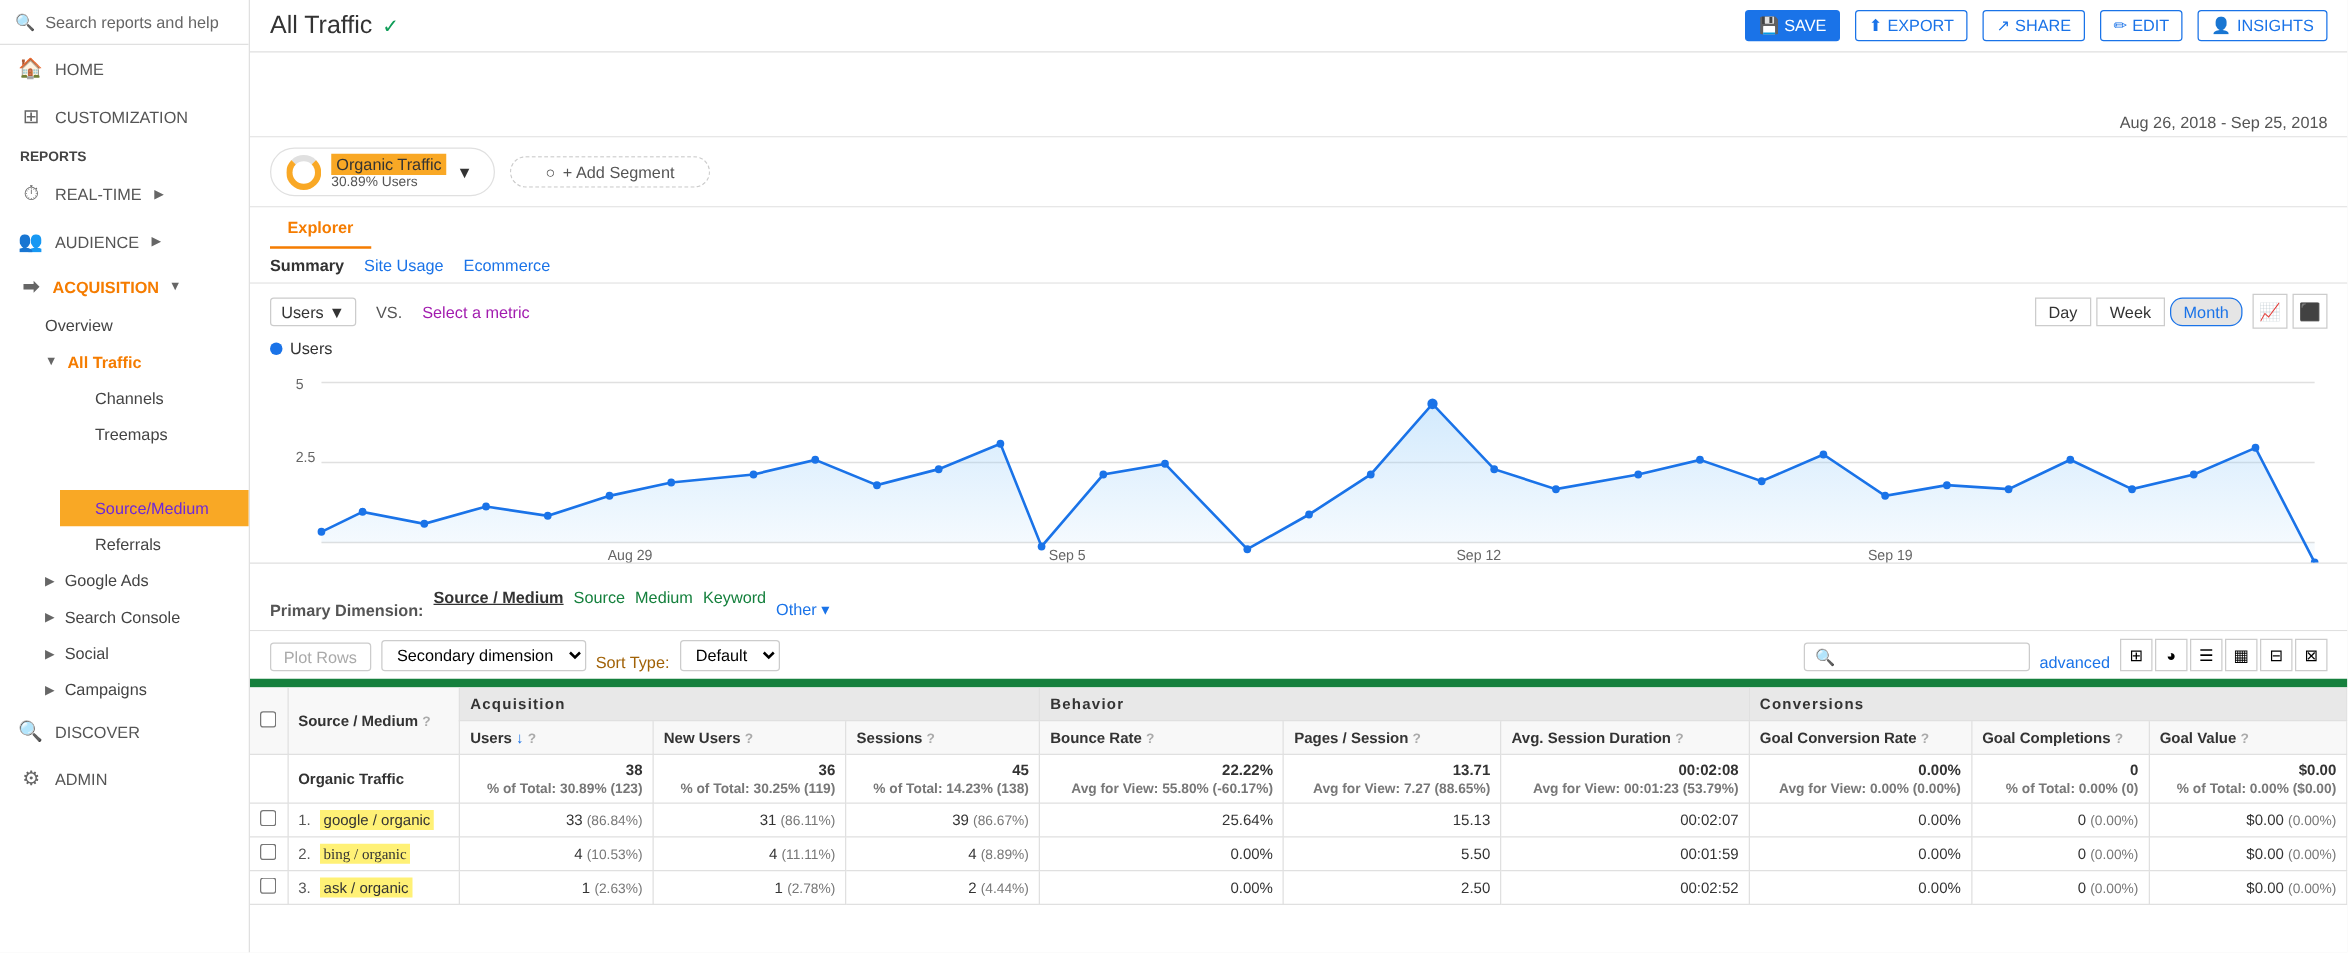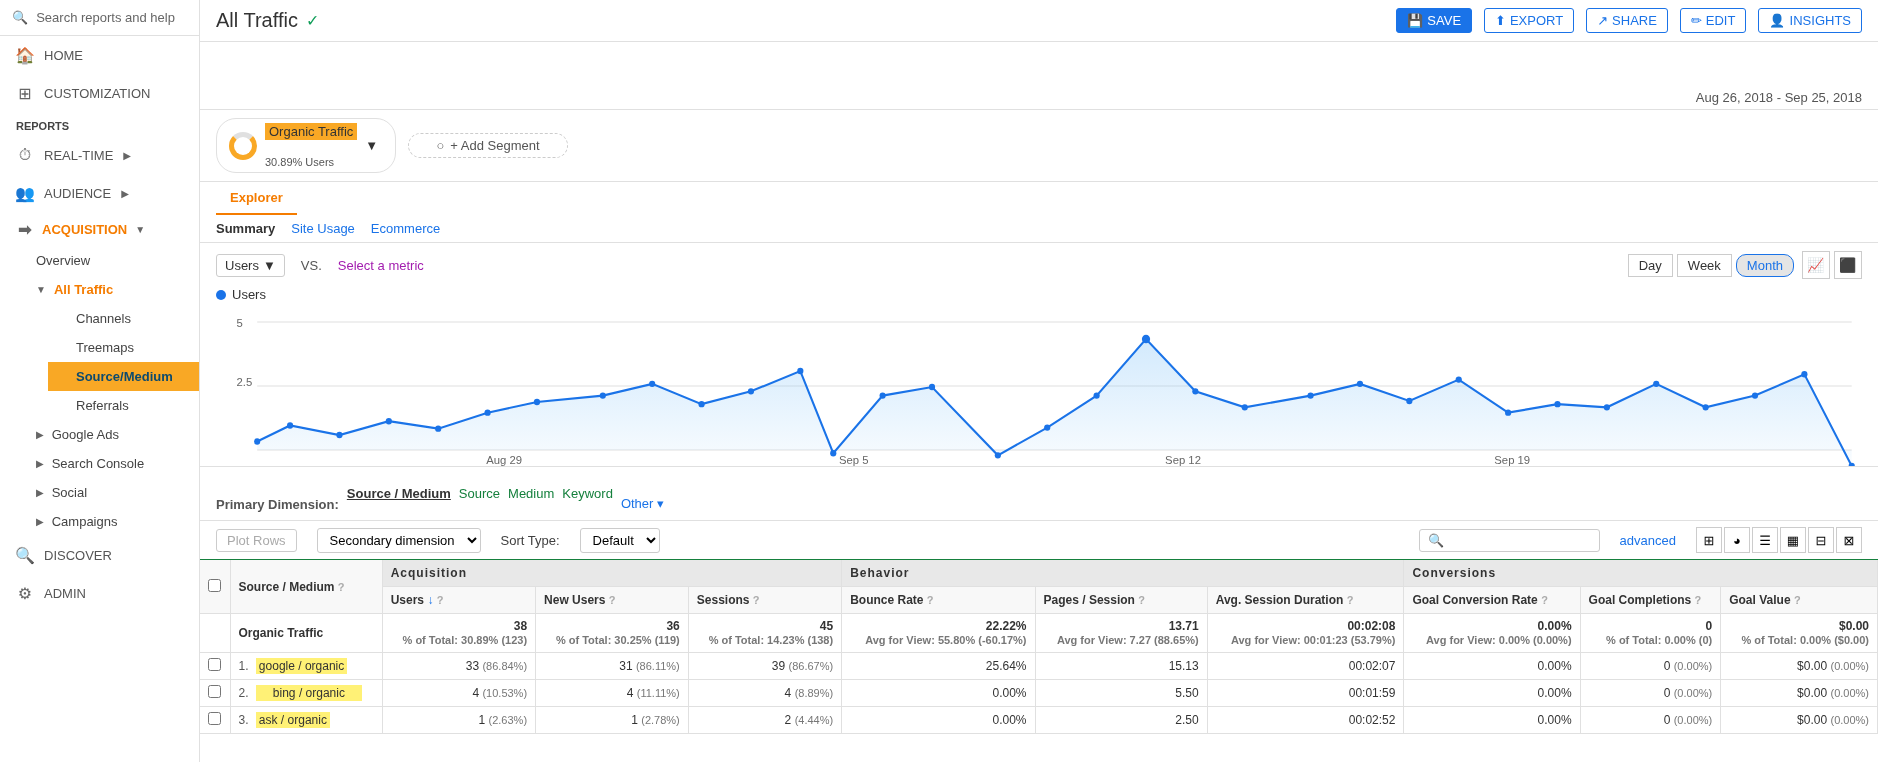--- a/index.html
+++ b/index.html
@@ -5,21 +5,21 @@
     * { box-sizing: border-box; margin: 0; padding: 0; }
     body { font-family: Arial, sans-serif; font-size: 13px; color: #333; display: flex; height: 762px; overflow: hidden; background: #f5f5f5; }
 
     
     .sidebar { width: 200px; min-width: 200px; background: #fff; border-right: 1px solid #e0e0e0; display: flex; flex-direction: column; height: 100%; overflow-y: auto; }
     .sidebar-search { padding: 10px 12px; border-bottom: 1px solid #e0e0e0; display: flex; align-items: center; gap: 8px; color: #666; font-size: 13px; cursor: pointer; }
     .sidebar-nav-item { display: flex; align-items: center; gap: 10px; padding: 10px 16px; font-size: 13px; color: #555; cursor: pointer; }
     .sidebar-section-label { padding: 8px 16px 4px; font-size: 11px; font-weight: bold; color: #444; text-transform: uppercase; }
     .sidebar-sub-item { padding: 7px 16px 7px 28px; font-size: 13px; color: #444; cursor: pointer; display: flex; align-items: center; gap: 8px; }
     .sidebar-sub-item.active { color: #f57c00; font-weight: bold; }
-    .sidebar-sub-item.highlighted { background: #f9a825; color: #0c4a6e; font-weight: bold; }
+    .sidebar-sub-item.highlighted { background: #f9a825; color: #6d28d9; font-weight: normal; margin-top: 30px; }
     .sidebar-parent { display: flex; align-items: center; gap: 8px; padding: 8px 16px; font-size: 13px; color: #444; cursor: pointer; font-weight: bold; }
     .sidebar-parent.active { color: #f57c00; }
     .sidebar-sub-group { padding-left: 8px; }
     .icon-placeholder { width: 18px; height: 18px; display: flex; align-items: center; justify-content: center; color: #666; font-size: 16px; }
     .chevron { font-size: 10px; color: #666; }
 
     
     .main { flex: 1; display: flex; flex-direction: column; overflow: hidden; background: #fff; }
     .main-header { display: flex; align-items: center; justify-content: space-between; padding: 8px 16px; border-bottom: 1px solid #e0e0e0; background: #fff; }
     .main-header-title { display: flex; align-items: center; gap: 8px; font-size: 20px; font-weight: 400; color: #333; }
@@ -65,21 +65,21 @@
     .legend-label { font-size: 13px; color: #333; }
 
     
     .dimension-bar { display: flex; align-items: center; gap: 8px; padding: 8px 16px; border-top: 1px solid #e0e0e0; border-bottom: 1px solid #e0e0e0; background: #fff; flex-wrap: wrap; }
     .dimension-label { font-size: 13px; color: #555; font-weight: bold; margin-top: 22px; }
     .dim-link { font-size: 13px; color: #15803d; cursor: pointer; }
     .dim-link.active { color: #333; font-weight: bold; text-decoration: underline; }
     .dim-link-dropdown { font-size: 13px; color: #1a73e8; cursor: pointer; margin-top: 19px; }
 
     
-    .table-controls { display: flex; align-items: center; gap: 20px; padding: 6px 16px; background: #fff; border-bottom: 1px solid #15803d; }
+    .table-controls { display: flex; align-items: flex-end; gap: 8px; padding: 6px 16px; background: #fff; border-bottom: 7px solid #15803d; }
     .plot-rows-btn { font-size: 13px; color: #aaa; border: 1px solid #ccc; padding: 3px 10px; border-radius: 3px; background: #fff; cursor: not-allowed; }
     .secondary-dim { font-size: 13px; border: 1px solid #ccc; padding: 3px 8px; border-radius: 3px; background: #fff; cursor: pointer; }
     .sort-type { font-size: 13px; border: 1px solid #ccc; padding: 3px 8px; border-radius: 3px; background: #fff; cursor: pointer; }
     .search-box { margin-left: auto; display: flex; align-items: center; border: 1px solid #ccc; border-radius: 3px; padding: 3px 8px; font-size: 13px; gap: 6px; }
     .table-view-btns { display: flex; gap: 2px; }
     .table-view-btn { width: 26px; height: 26px; border: 1px solid #ccc; background: #fff; cursor: pointer; display: flex; align-items: center; justify-content: center; font-size: 13px; }
     .advanced-link { font-size: 13px; color: #1a73e8; cursor: pointer; }
 
     
     .data-table-wrap { overflow-y: auto; flex: 1; background: #fff; }
@@ -211,21 +211,21 @@
     </div>
   </div>
 
   <div class="date-range">Aug 26, 2018 - Sep 25, 2018</div>
 
   <div class="segment-bar">
     <div class="segment-pill">
       <span class="segment-donut"></span>
       <div>
         <div style="font-size:13px;background:#f9a825;padding:1px 4px;">Organic Traffic</div>
-        <div style="font-size:11px;color:#555;margin-top:16px;">30.89% Users</div>
+        <div style="font-size:11px;color:#555;">30.89% Users</div>
       </div>
       <span>▼</span>
     </div>
     <div class="add-segment">
       <span>○</span>
       <span>+ Add Segment</span>
     </div>
   </div>
 
   <div class="explorer-section">
@@ -336,21 +336,21 @@
     <span class="dim-link">Medium</span>
     <span class="dim-link">Keyword</span>
     <span class="dim-link-dropdown">Other ▾</span>
   </div>
 
   <div class="table-controls">
     <button class="plot-rows-btn">Plot Rows</button>
     <select class="secondary-dim">
       <option>Secondary dimension</option>
     </select>
-    <span style="font-size:13px;color:#404040;">Sort Type:</span>
+    <span style="font-size:13px;color:#a16207;">Sort Type:</span>
     <select class="sort-type">
       <option>Default</option>
     </select>
     <div class="search-box">
       <span>🔍</span>
       <input type="text" style="border: none; outline: none; font-size: 13px; width: 140px;">
     </div>
     <span class="advanced-link">advanced</span>
     <div class="table-view-btns">
       <button class="table-view-btn">⊞</button>
@@ -416,21 +416,21 @@
           <td class="numeric">00:02:07</td>
           <td class="numeric">0.00%</td>
           <td class="numeric">0 <span class="sub-text">(0.00%)</span></td>
           <td class="numeric">$0.00 <span class="sub-text">(0.00%)</span></td>
         </tr>
 
         <tr>
           <td class="col-checkbox"><input type="checkbox" style=""></td>
           <td>
             <span style="color:#555;margin-right:4px;">2.</span>
-            <span style="background:#fff176;padding:1px 17px;">bing / organic</span>
+            <span style="background:#fff176;padding:1px 3px;font-family:Liberation Serif, serif;">bing / organic</span>
           </td>
           <td class="numeric">4 <span class="sub-text">(10.53%)</span></td>
           <td class="numeric">4 <span class="sub-text">(11.11%)</span></td>
           <td class="numeric">4 <span class="sub-text">(8.89%)</span></td>
           <td class="numeric">0.00%</td>
           <td class="numeric">5.50</td>
           <td class="numeric">00:01:59</td>
           <td class="numeric">0.00%</td>
           <td class="numeric">0 <span class="sub-text">(0.00%)</span></td>
           <td class="numeric">$0.00 <span class="sub-text">(0.00%)</span></td>

